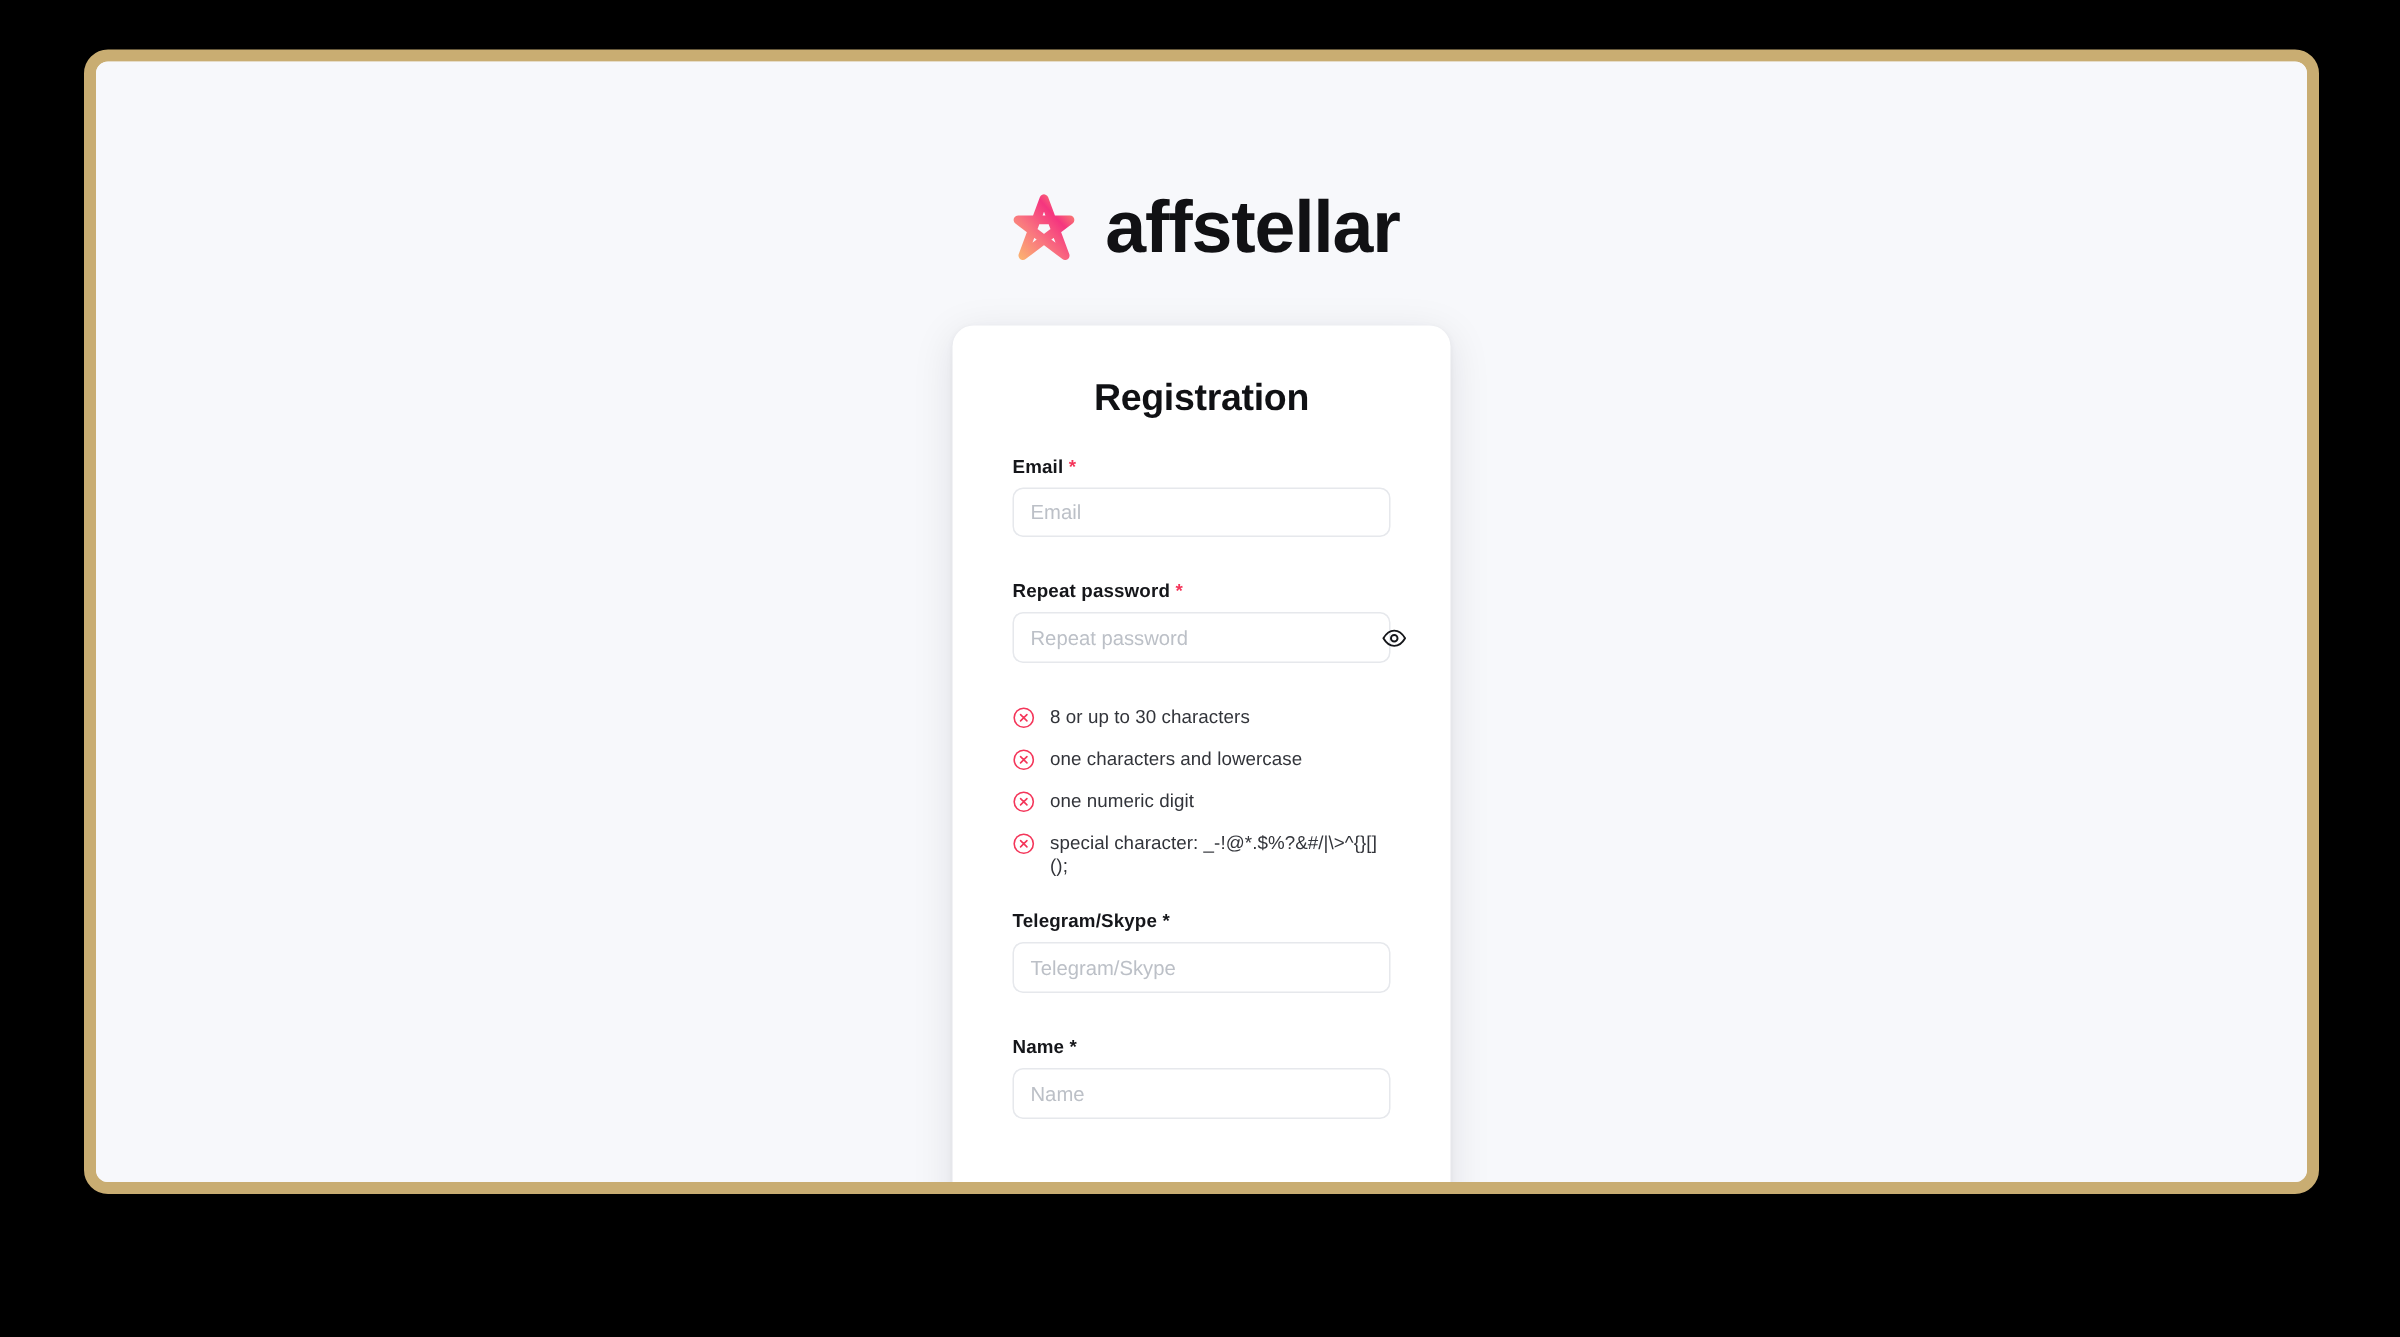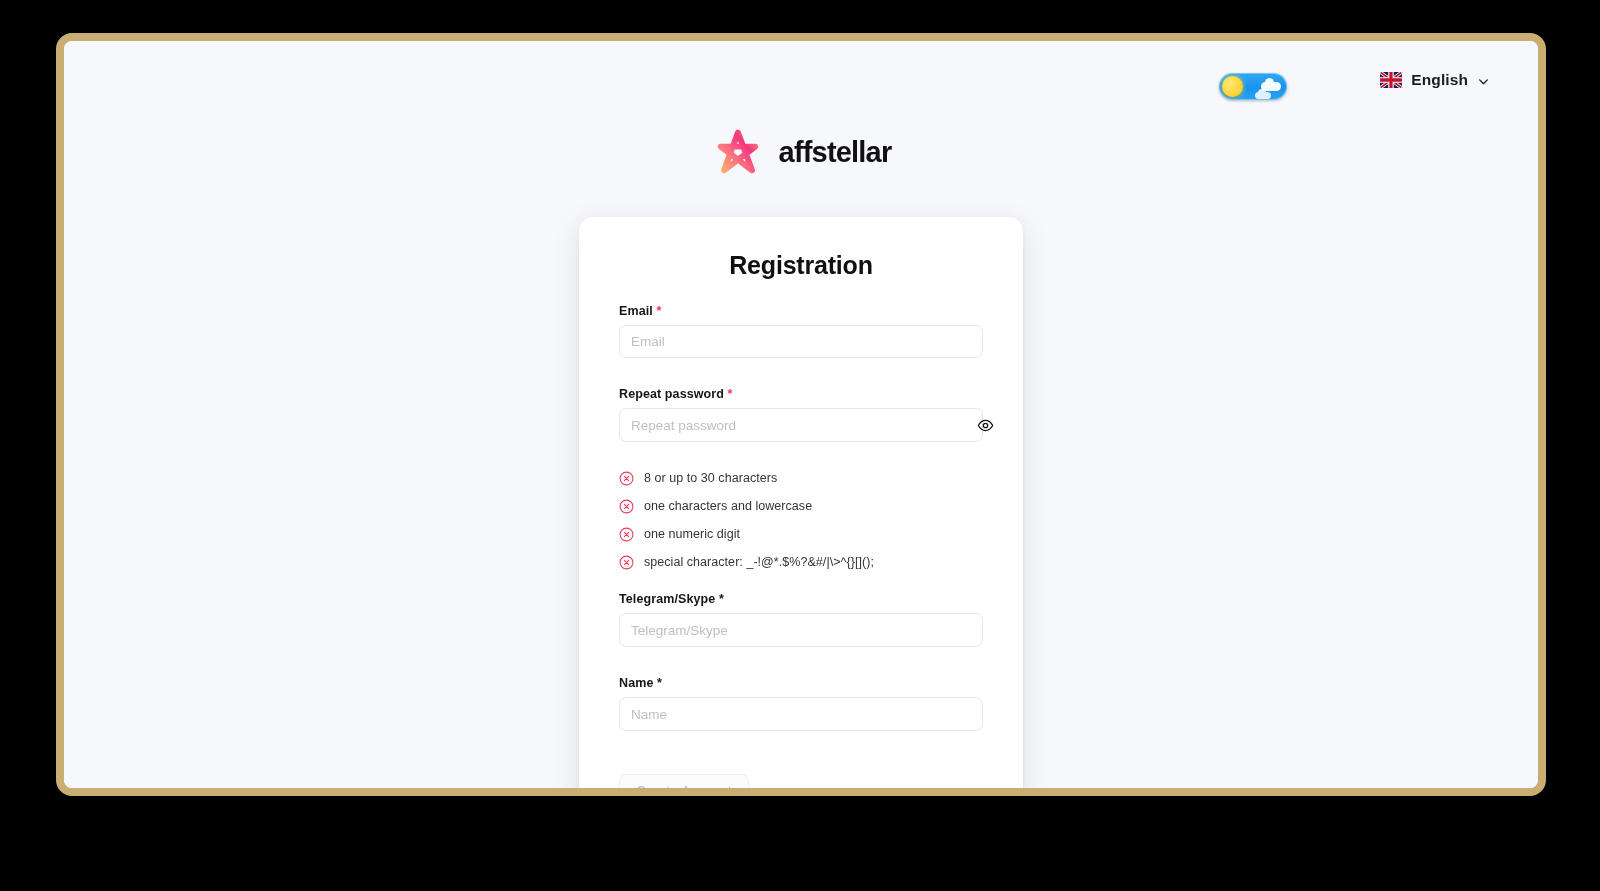--- a/index.html
+++ b/index.html
@@ -114,34 +114,34 @@
     position: absolute;
     left: 0; right: 0;
     top: 84px;
     display: flex;
     align-items: center;
     justify-content: center;
     gap: 14px;
   }
   #brand .logo-mark { width: 54px; height: 54px; display: block; }
   #brand .logo-text {
-    font-size: 29px;
+    font-size: 49px;
     font-weight: 700;
     color: #111114;
     letter-spacing: -0.8px;
     line-height: 1;
   }
 
   
   #reg-card {
     position: absolute;
     left: 50%;
     transform: translateX(-50%);
     top: 176px;
-    width: 444px;
+    width: 332px;
     min-height: 600px;
     background: #ffffff;
     border-radius: 14px;
     box-shadow: 0 6px 28px rgba(16,24,40,0.10), 0 1px 4px rgba(16,24,40,0.05);
     padding: 26px 40px 32px 40px;
   }
 
   #card-title {
     text-align: center;
     font-size: 25px;
@@ -223,42 +223,20 @@
     font-size: 14px;
     cursor: default;
   }
 </style>
 </head>
 <body>
 
 <div id="device-frame">
   <div id="viewport">
 
-    <div id="topbar">
-
-      <div id="theme-toggle">
-        <span class="sun"></span>
-        <span class="cloud-a"></span>
-        <span class="cloud-b"></span>
-      </div>
-
-      <div id="lang-switch">
-        <svg class="flag" viewBox="0 0 60 44">
-          <rect width="60" height="44" fill="#012169"></rect>
-          <path d="M0,0 L60,44 M60,0 L0,44" stroke="#ffffff" stroke-width="9"></path>
-          <path d="M0,0 L60,44 M60,0 L0,44" stroke="#C8102E" stroke-width="5"></path>
-          <path d="M30,0 V44 M0,22 H60" stroke="#ffffff" stroke-width="15"></path>
-          <path d="M30,0 V44 M0,22 H60" stroke="#C8102E" stroke-width="9"></path>
-        </svg>
-        <span class="lang-label">English</span>
-        <svg class="chev" viewBox="0 0 24 24" fill="none">
-          <path d="M5 9 L12 16 L19 9" stroke="#15161a" stroke-width="2.4" stroke-linecap="round" stroke-linejoin="round"></path>
-        </svg>
-      </div>
-    </div>
 
     <div id="brand">
       <svg class="logo-mark" viewBox="0 0 100 100">
         <defs>
           <linearGradient id="gstar" x1="0" y1="1" x2="1" y2="0">
             <stop offset="0%" stop-color="#fbb071"></stop>
             <stop offset="35%" stop-color="#f9757f"></stop>
             <stop offset="70%" stop-color="#f5357f"></stop>
             <stop offset="100%" stop-color="#fba36b"></stop>
           </linearGradient>

